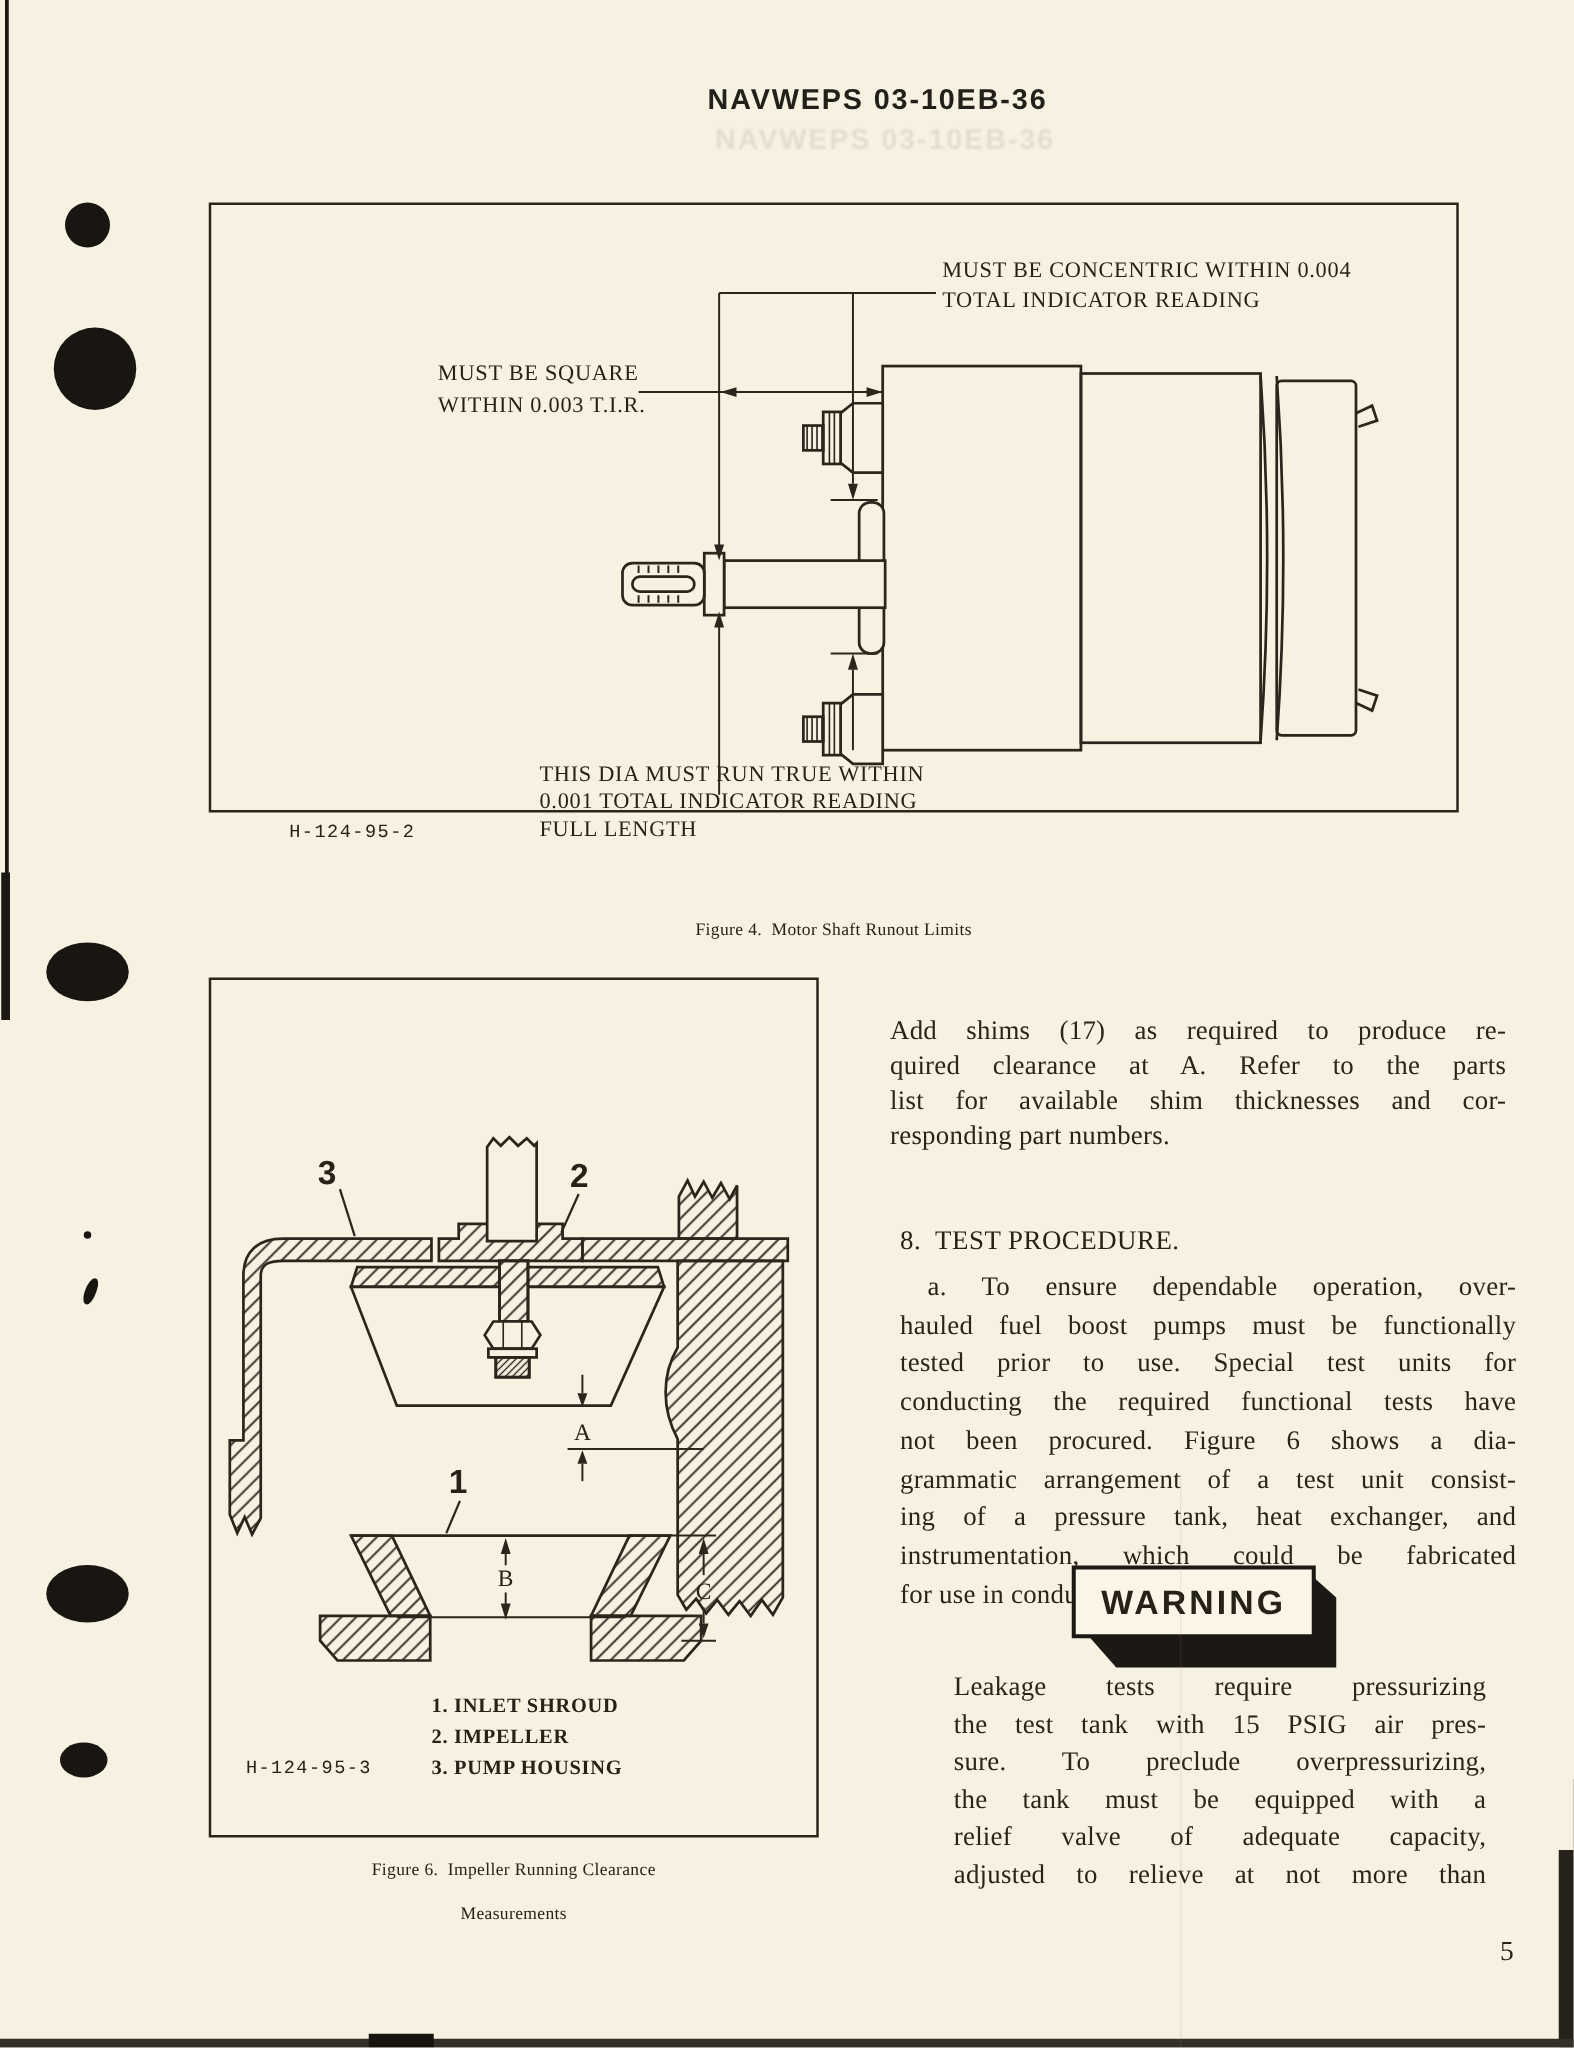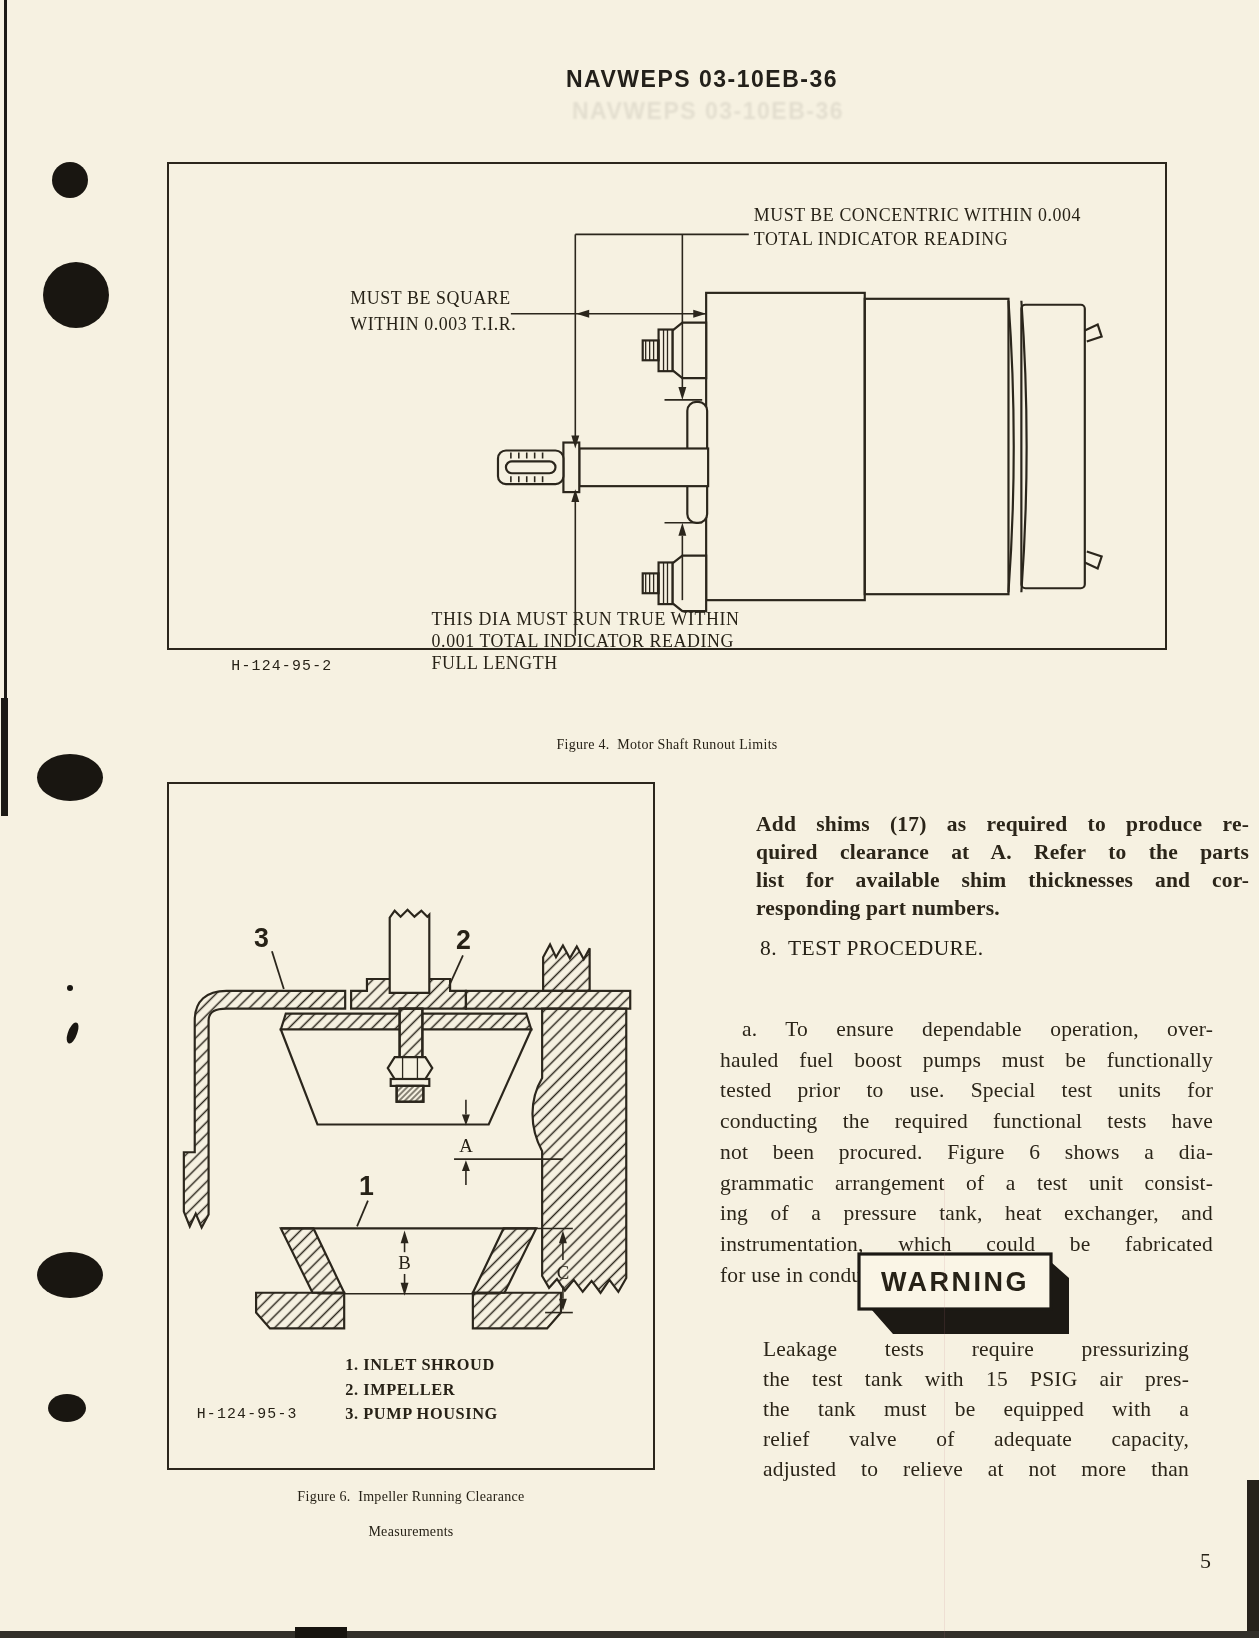--- a/index.html
+++ b/index.html
@@ -176,28 +176,28 @@
 
       <text class="legtxt" x="178" y="591">1.  INLET SHROUD</text>
       <text class="legtxt" x="178" y="616">2.  IMPELLER</text>
       <text class="legtxt" x="178" y="641">3.  PUMP HOUSING</text>
       <text class="codetxt" x="28" y="640">H-124-95-3</text>
     </svg>
   </div>
   <div class="abs caption" style="left:167px;top:1489px;width:488px;">Figure 6.  Impeller Running Clearance</div>
   <div class="abs caption" style="left:167px;top:1524px;width:488px;">Measurements</div>
 
-  <div class="abs p1" style="left:756px;top:810px;width:493px;font-weight:bold;">
+  <div class="abs p1" style="left:712px;top:810px;width:493px;">
     <div class="col-line jline">Add shims (17) as required to produce re-</div>
     <div class="col-line jline">quired clearance at A.  Refer to the parts</div>
     <div class="col-line jline">list for available shim thicknesses and cor-</div>
     <div class="col-line lline">responding part numbers.</div>
   </div>
 
-  <div class="abs heading" style="left:720px;top:936px;margin-left:40px;">8.  TEST PROCEDURE.</div>
+  <div class="abs heading" style="left:720px;top:980px;">8.  TEST PROCEDURE.</div>
 
   <div class="abs pa" style="left:720px;top:988px;width:493px;">
     <div class="col-line jline indent">a.  To ensure dependable operation, over-</div>
     <div class="col-line jline">hauled fuel boost pumps must be functionally</div>
     <div class="col-line jline">tested prior to use.  Special test units for</div>
     <div class="col-line jline">conducting the required functional tests have</div>
     <div class="col-line jline">not been procured.  Figure 6 shows a dia-</div>
     <div class="col-line jline">grammatic arrangement of a test unit consist-</div>
     <div class="col-line jline">ing of a pressure tank, heat exchanger, and</div>
     <div class="col-line jline">instrumentation, which could be fabricated</div>
@@ -206,20 +206,21 @@
 
   <svg class="abs" style="left:845px;top:1248px;" width="240" height="92" viewBox="0 0 240 92">
     <polygon points="206,14 224,30 224,86 48,86 26,61 206,61" fill="#1c1914"></polygon>
     <rect x="14" y="6" width="192" height="55" fill="#faf5e6" stroke="#1c1914" stroke-width="3.2"></rect>
     <text class="warntxt" x="110" y="43" text-anchor="middle">WARNING</text>
   </svg>
 
   <div class="abs pw" style="left:763px;top:1334px;width:426px;">
     <div class="col-line jline">Leakage tests  require pressurizing</div>
     <div class="col-line jline">the test tank with 15 PSIG air pres-</div>
+    <div class="col-line jline">sure. To preclude overpressurizing,</div>
     <div class="col-line jline">the tank must be equipped with a</div>
     <div class="col-line jline">relief valve of adequate capacity,</div>
     <div class="col-line jline">adjusted to relieve at not more than</div>
   </div>
 
   <div class="abs pageno" style="left:1200px;top:1548px;width:40px;">5</div>
 
   <div class="abs" style="left:4px;top:0;width:3px;height:812px;background:#1c1914;"></div>
   <div class="abs" style="left:1px;top:698px;width:7px;height:118px;background:#1c1914;"></div>
   <div class="abs" style="left:1247px;top:1480px;width:12px;height:158px;background:#26221b;"></div>

